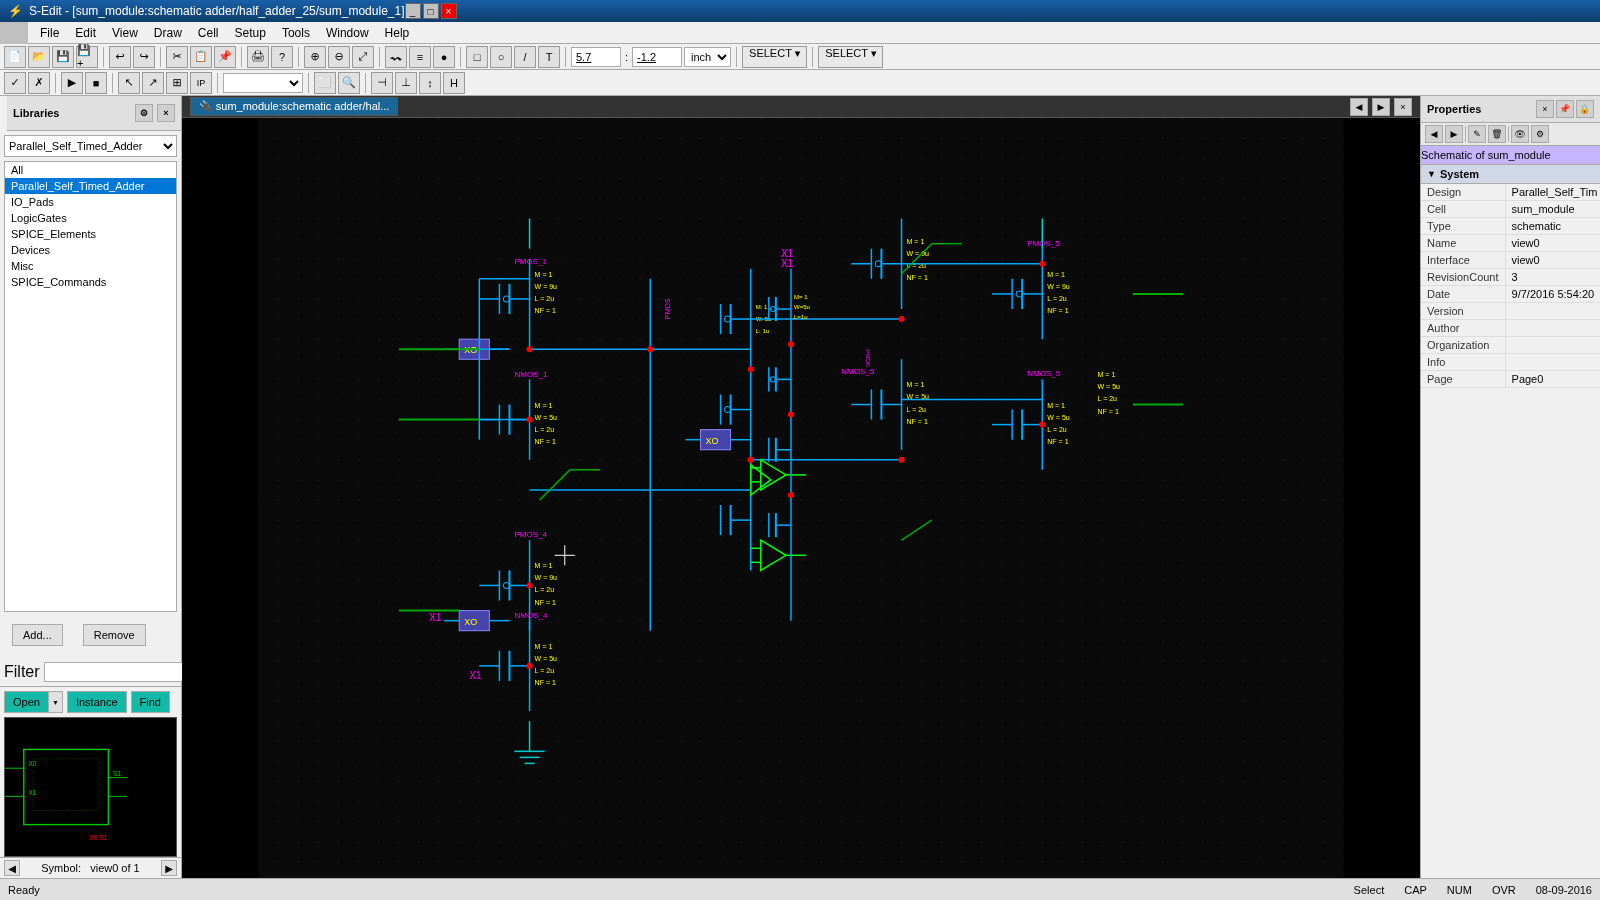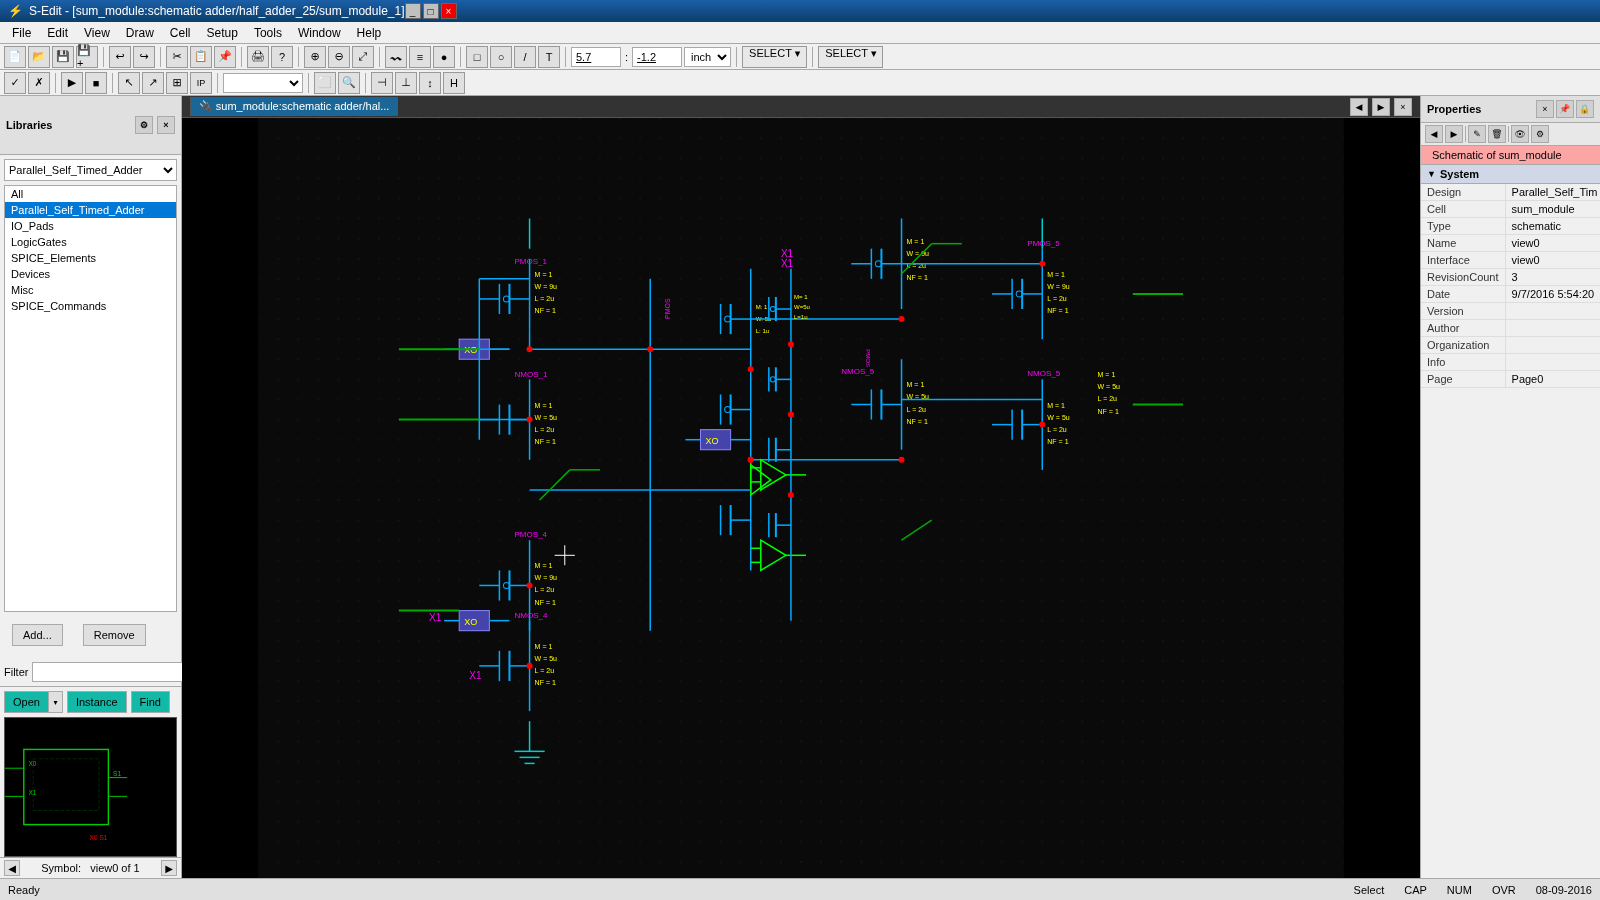--- a/index.html
+++ b/index.html
@@ -24,20 +24,21 @@
     }
 
     
     #menu-bar {
       background: #f0f0f0;
       height: 22px;
       display: flex;
       align-items: center;
       border-bottom: 1px solid #aaa;
       padding: 0 4px;
+      margin-left: 28px;
     }
     .menu-item {
       padding: 2px 8px;
       cursor: pointer;
       font-size: 12px;
     }
 
     
     .toolbar {
       background: #f0f0f0;
@@ -82,24 +83,25 @@
       width: 182px;
       background: #f0f0f0;
       border-right: 1px solid #aaa;
       display: flex;
       flex-direction: column;
     }
     #lib-header {
       display: flex;
       align-items: center;
       justify-content: space-between;
-      padding: 20px 6px;
+      padding: 8px 6px;
       background: #e0e0e0;
       border-bottom: 1px solid #aaa;
       font-weight: bold;
+      margin-left: 7px;
     }
     #lib-header-icons { display: flex; gap: 4px; }
     #lib-tabs {
       padding: 4px;
     }
     #lib-dropdown {
       width: 100%;
       height: 22px;
       border: 1px solid #aaa;
       background: white;
@@ -118,21 +120,21 @@
       font-size: 11px;
     }
     .lib-list-item.selected { background: #0078d7; color: white; }
 
     #filter-row {
       display: flex;
       align-items: center;
       padding: 4px;
       gap: 4px;
     }
-    #filter-label { font-size: 11px; }
+    #filter-label { font-size: 16px; }
     #filter-input {
       flex: 1; height: 20px; border: 1px solid #aaa;
       background: white; font-size: 11px;
     }
     #filter-btn {
       height: 20px; padding: 0 4px;
       border: 1px solid #aaa; background: #e0e0e0;
       cursor: pointer; font-size: 10px;
     }
 
@@ -821,21 +823,21 @@
     <div id="prop-toolbar">
       <div class="prop-icon-btn">◀</div>
       <div class="prop-icon-btn">▶</div>
       <div class="divider-line"></div>
       <div class="prop-icon-btn">✎</div>
       <div class="prop-icon-btn">🗑</div>
       <div class="divider-line"></div>
       <div class="prop-icon-btn">👁</div>
       <div class="prop-icon-btn">⚙</div>
     </div>
-    <div id="prop-subheader" style="padding:3px 11px; font-size:11px; border-bottom:1px solid #aaa; background:#fca5a5;">
+    <div id="prop-subheader" style="padding:3px 0; font-size:11px; border-bottom:1px solid #aaa; background:#c4b5fd;">
       Schematic of sum_module
     </div>
     <div id="prop-content">
       <div class="prop-section-header">
         <span class="prop-section-arrow">▼</span>
         <span>System</span>
       </div>
       <table class="prop-table">
         <tbody>
             <tr class="prop-row">

